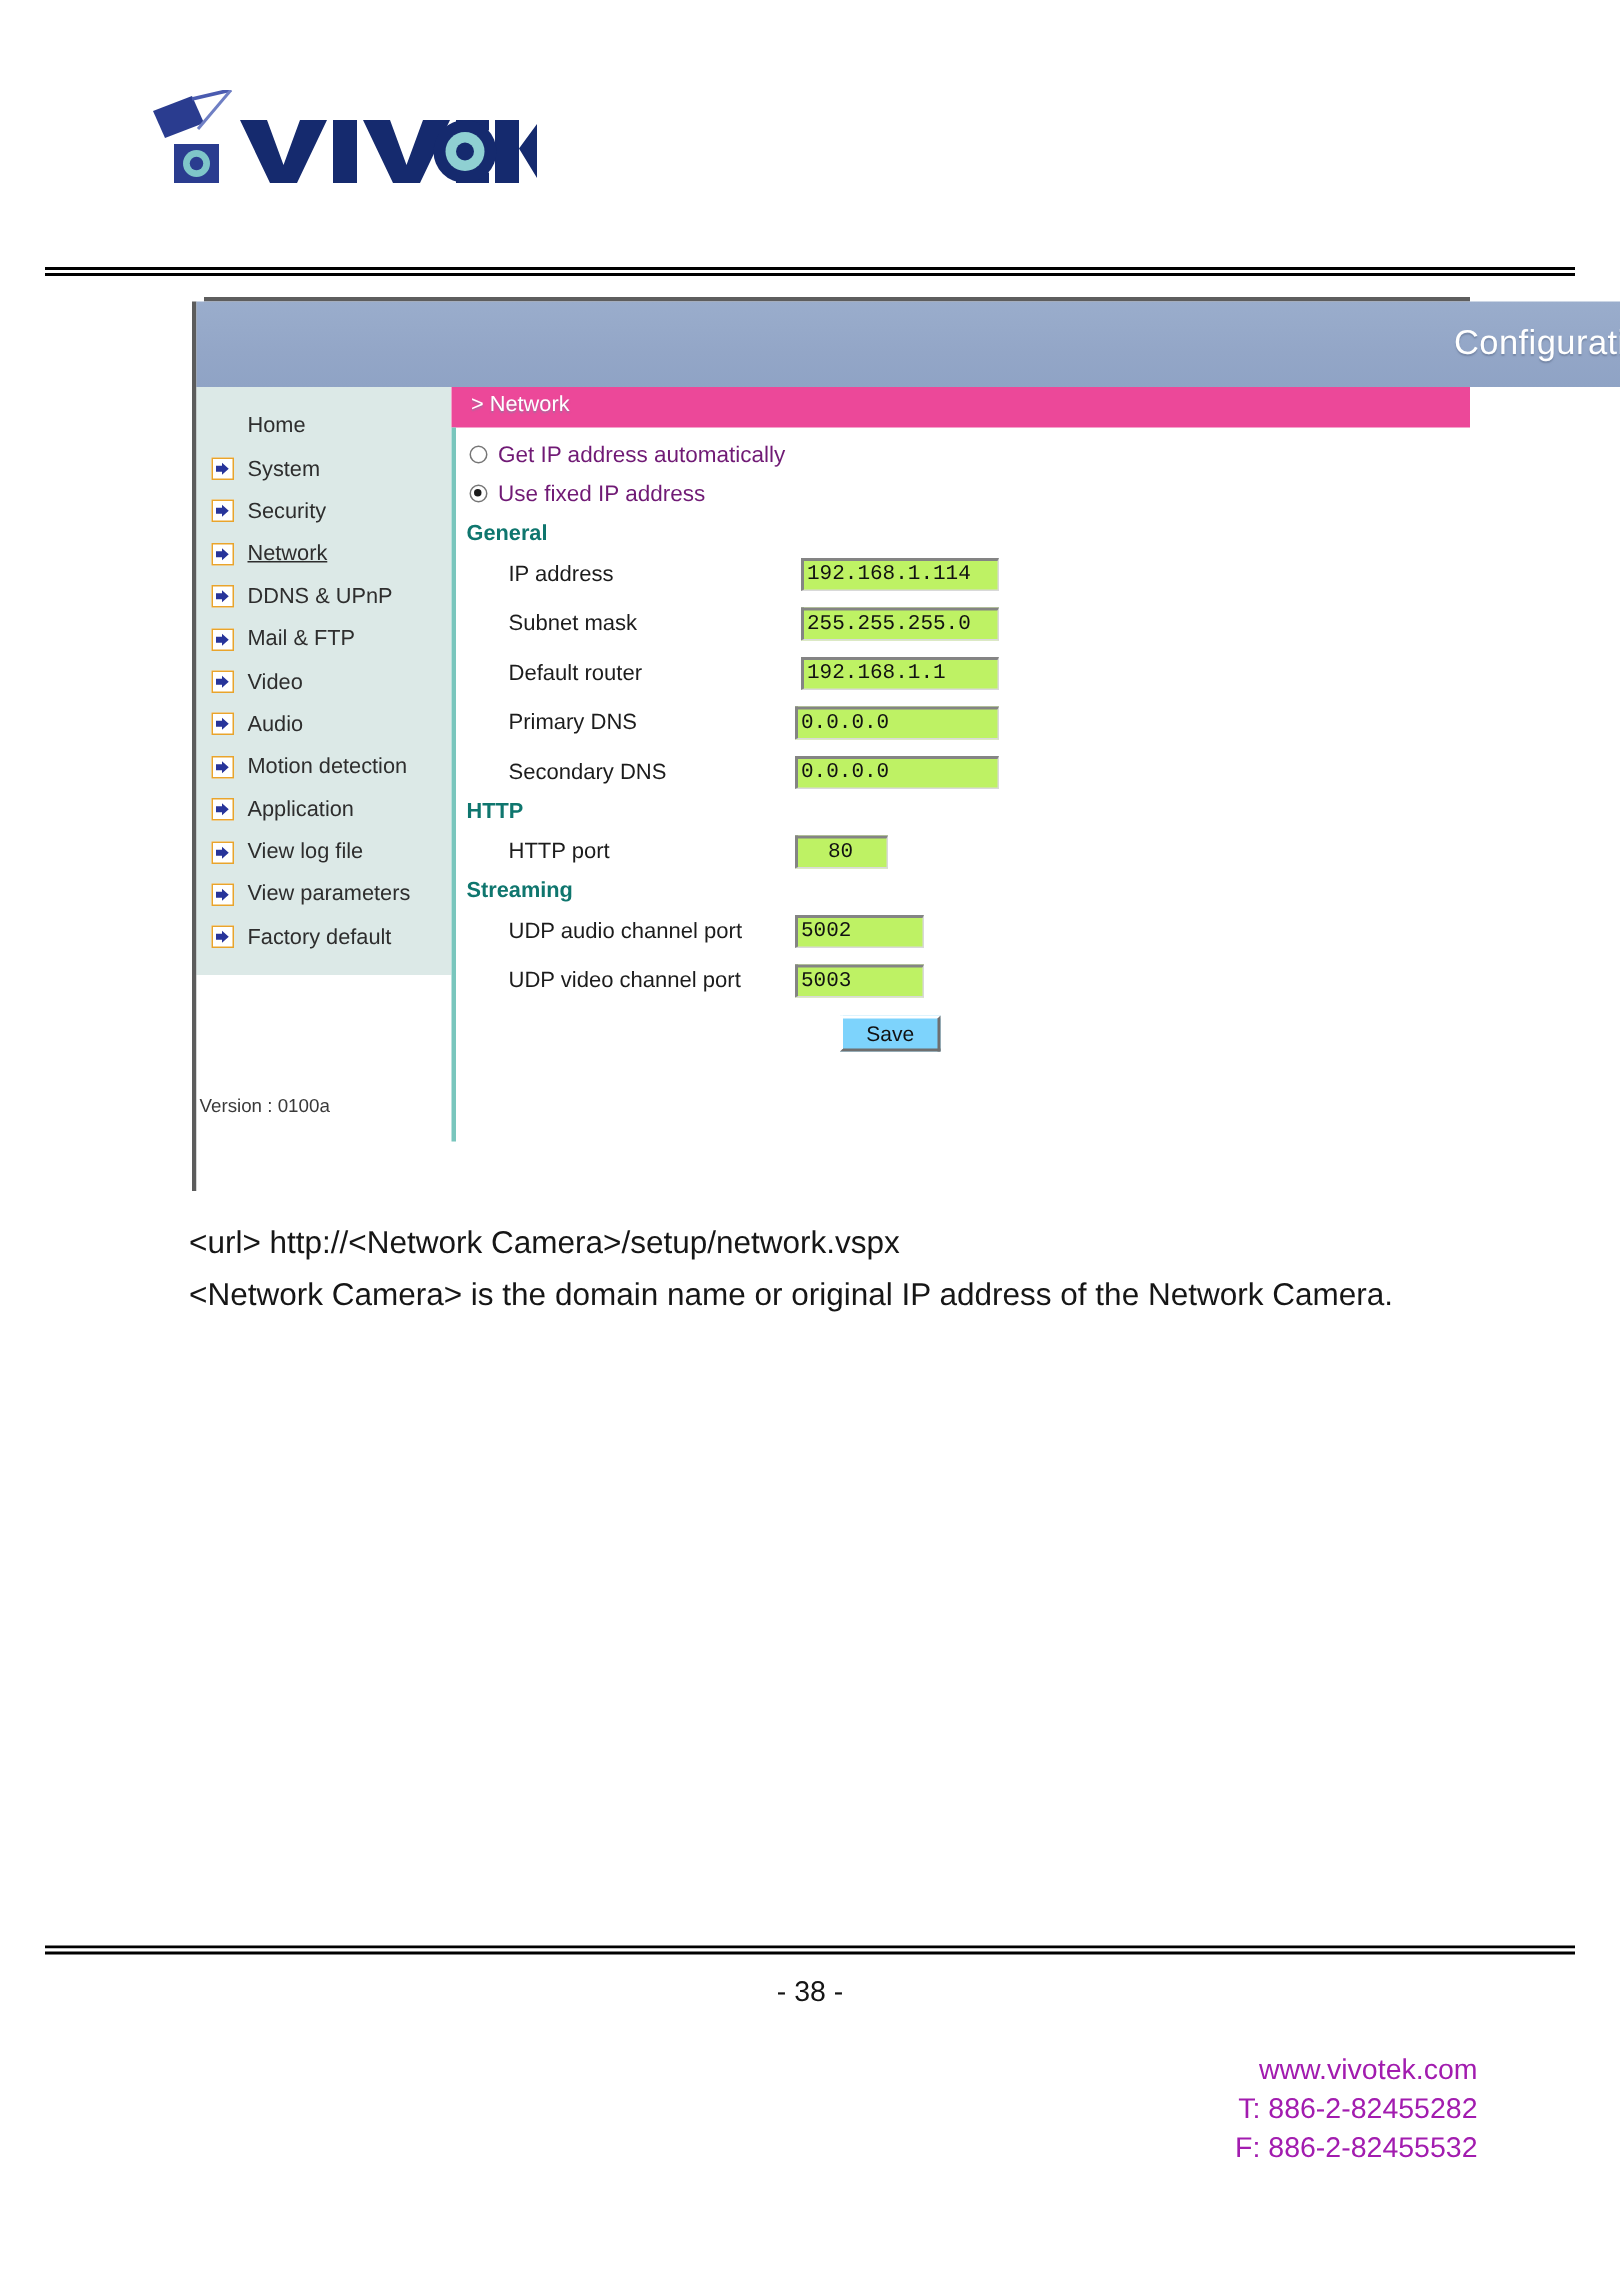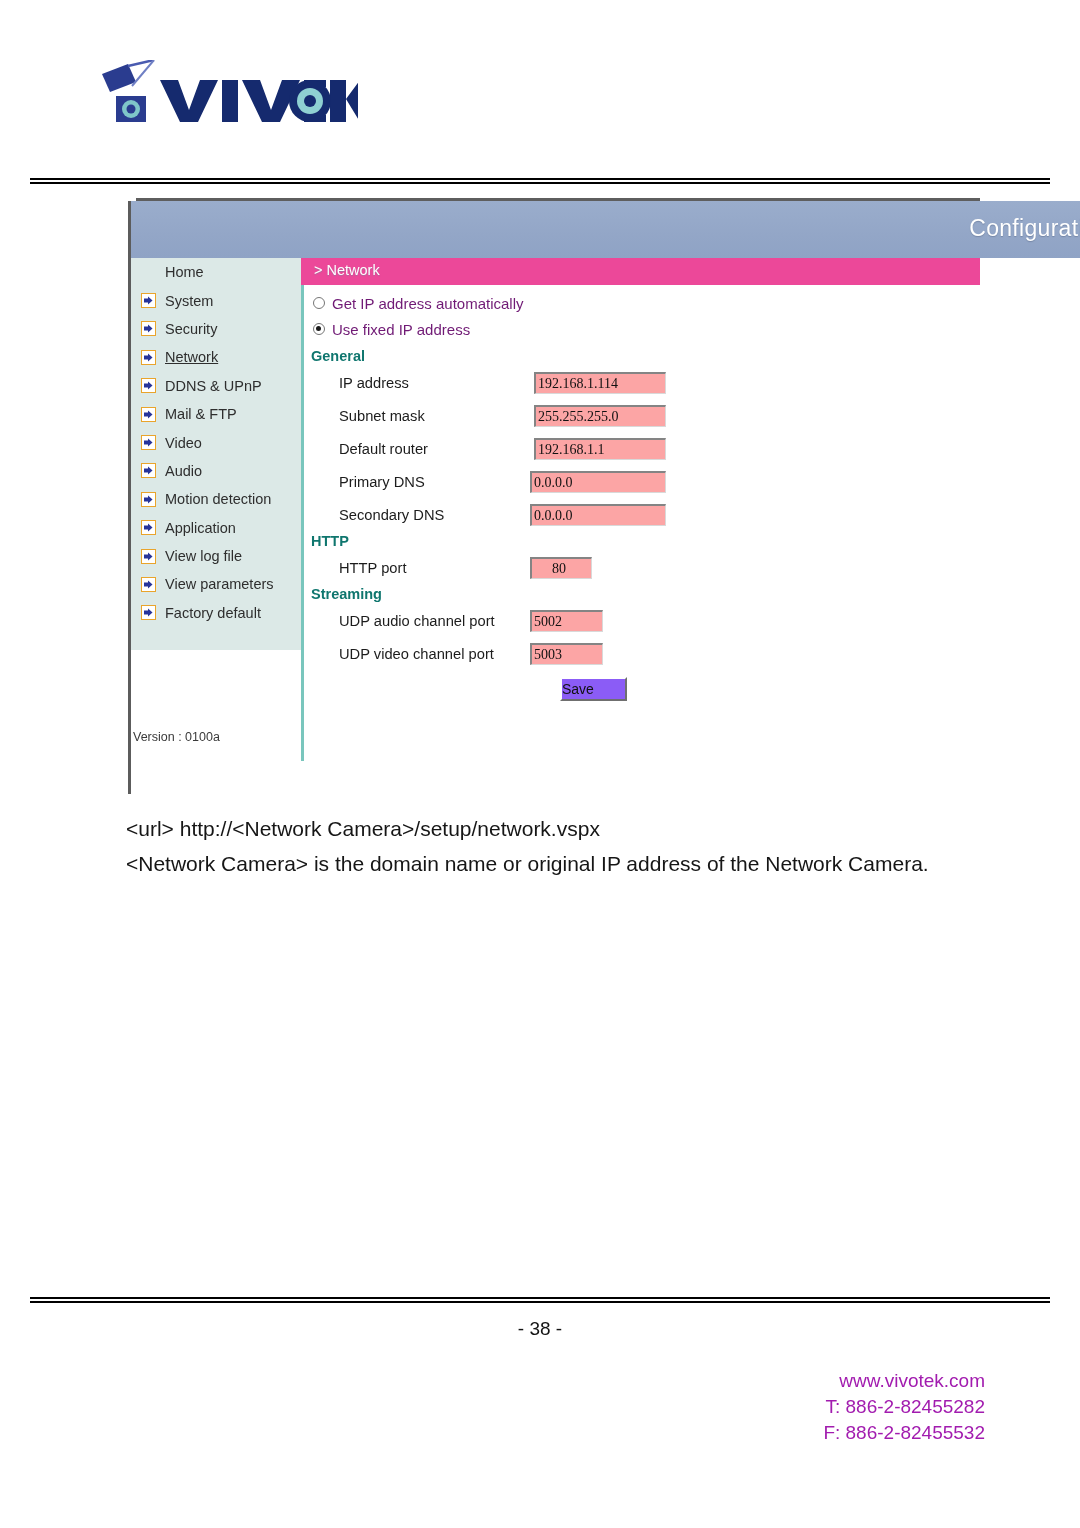--- a/index.html
+++ b/index.html
@@ -103,21 +103,21 @@
     left: 3px;
     top: 452px;
     width: 170px;
     height: 144px;
     background: #ffffff;
   }
 
   .nav-list {
     position: absolute;
     left: 0;
-    top: 0;
+    top: 12px;
     width: 170px;
   }
   .nav-item {
     position: relative;
     height: 28.4px;
     display: flex;
     align-items: center;
     padding-left: 10px;
     box-sizing: border-box;
   }
@@ -243,57 +243,58 @@
     font-size: 14.7px;
     color: #1c1c1c;
     white-space: nowrap;
     padding-left: 30px;
     width: 215px;
     box-sizing: border-box;
   }
   .textbox {
     box-sizing: border-box;
     height: 22px;
-    background: #fca5a5;
+    background: #bef264;
     border-top: 2px solid #848484;
     border-left: 2px solid #848484;
     border-right: 1px solid #d9d9d9;
     border-bottom: 1px solid #d9d9d9;
-    font-family: Liberation Serif, serif;
+    font-family: Liberation Mono, monospace;
     font-size: 14px;
     color: #111;
     line-height: 19px;
     padding: 0 2px;
     white-space: nowrap;
     overflow: hidden;
   }
   .tb-wide  { width: 132px; margin-left: 10px; }
   .tb-dns   { width: 136px; margin-left: 6px; }
   .tb-small { width: 62px;  margin-left: 6px; padding-left: 20px; }
-  .tb-port  { width: 73px;  margin-left: 6px; }
+  .tb-port  { width: 86px;  margin-left: 6px; }
 
   #save-row {
     position: relative;
     height: 36px;
     padding-left: 251px;
     padding-top: 7px;
     box-sizing: border-box;
   }
   #save-button {
     width: 67px;
     height: 24px;
-    background: #8b5cf6;
+    background: #7dd3fc;
     border-top: 2px solid #ffffff;
     border-left: 2px solid #ffffff;
     border-right: 2px solid #6f6f6f;
     border-bottom: 2px solid #6f6f6f;
     font-family: "Liberation Sans", sans-serif;
     font-size: 14px;
     color: #111;
     line-height: 20px;
+    text-align: center;
     box-sizing: border-box;
     cursor: pointer;
   }
 
   
   #body-text {
     position: absolute;
     left: 126px;
     top: 812px;
     width: 850px;

